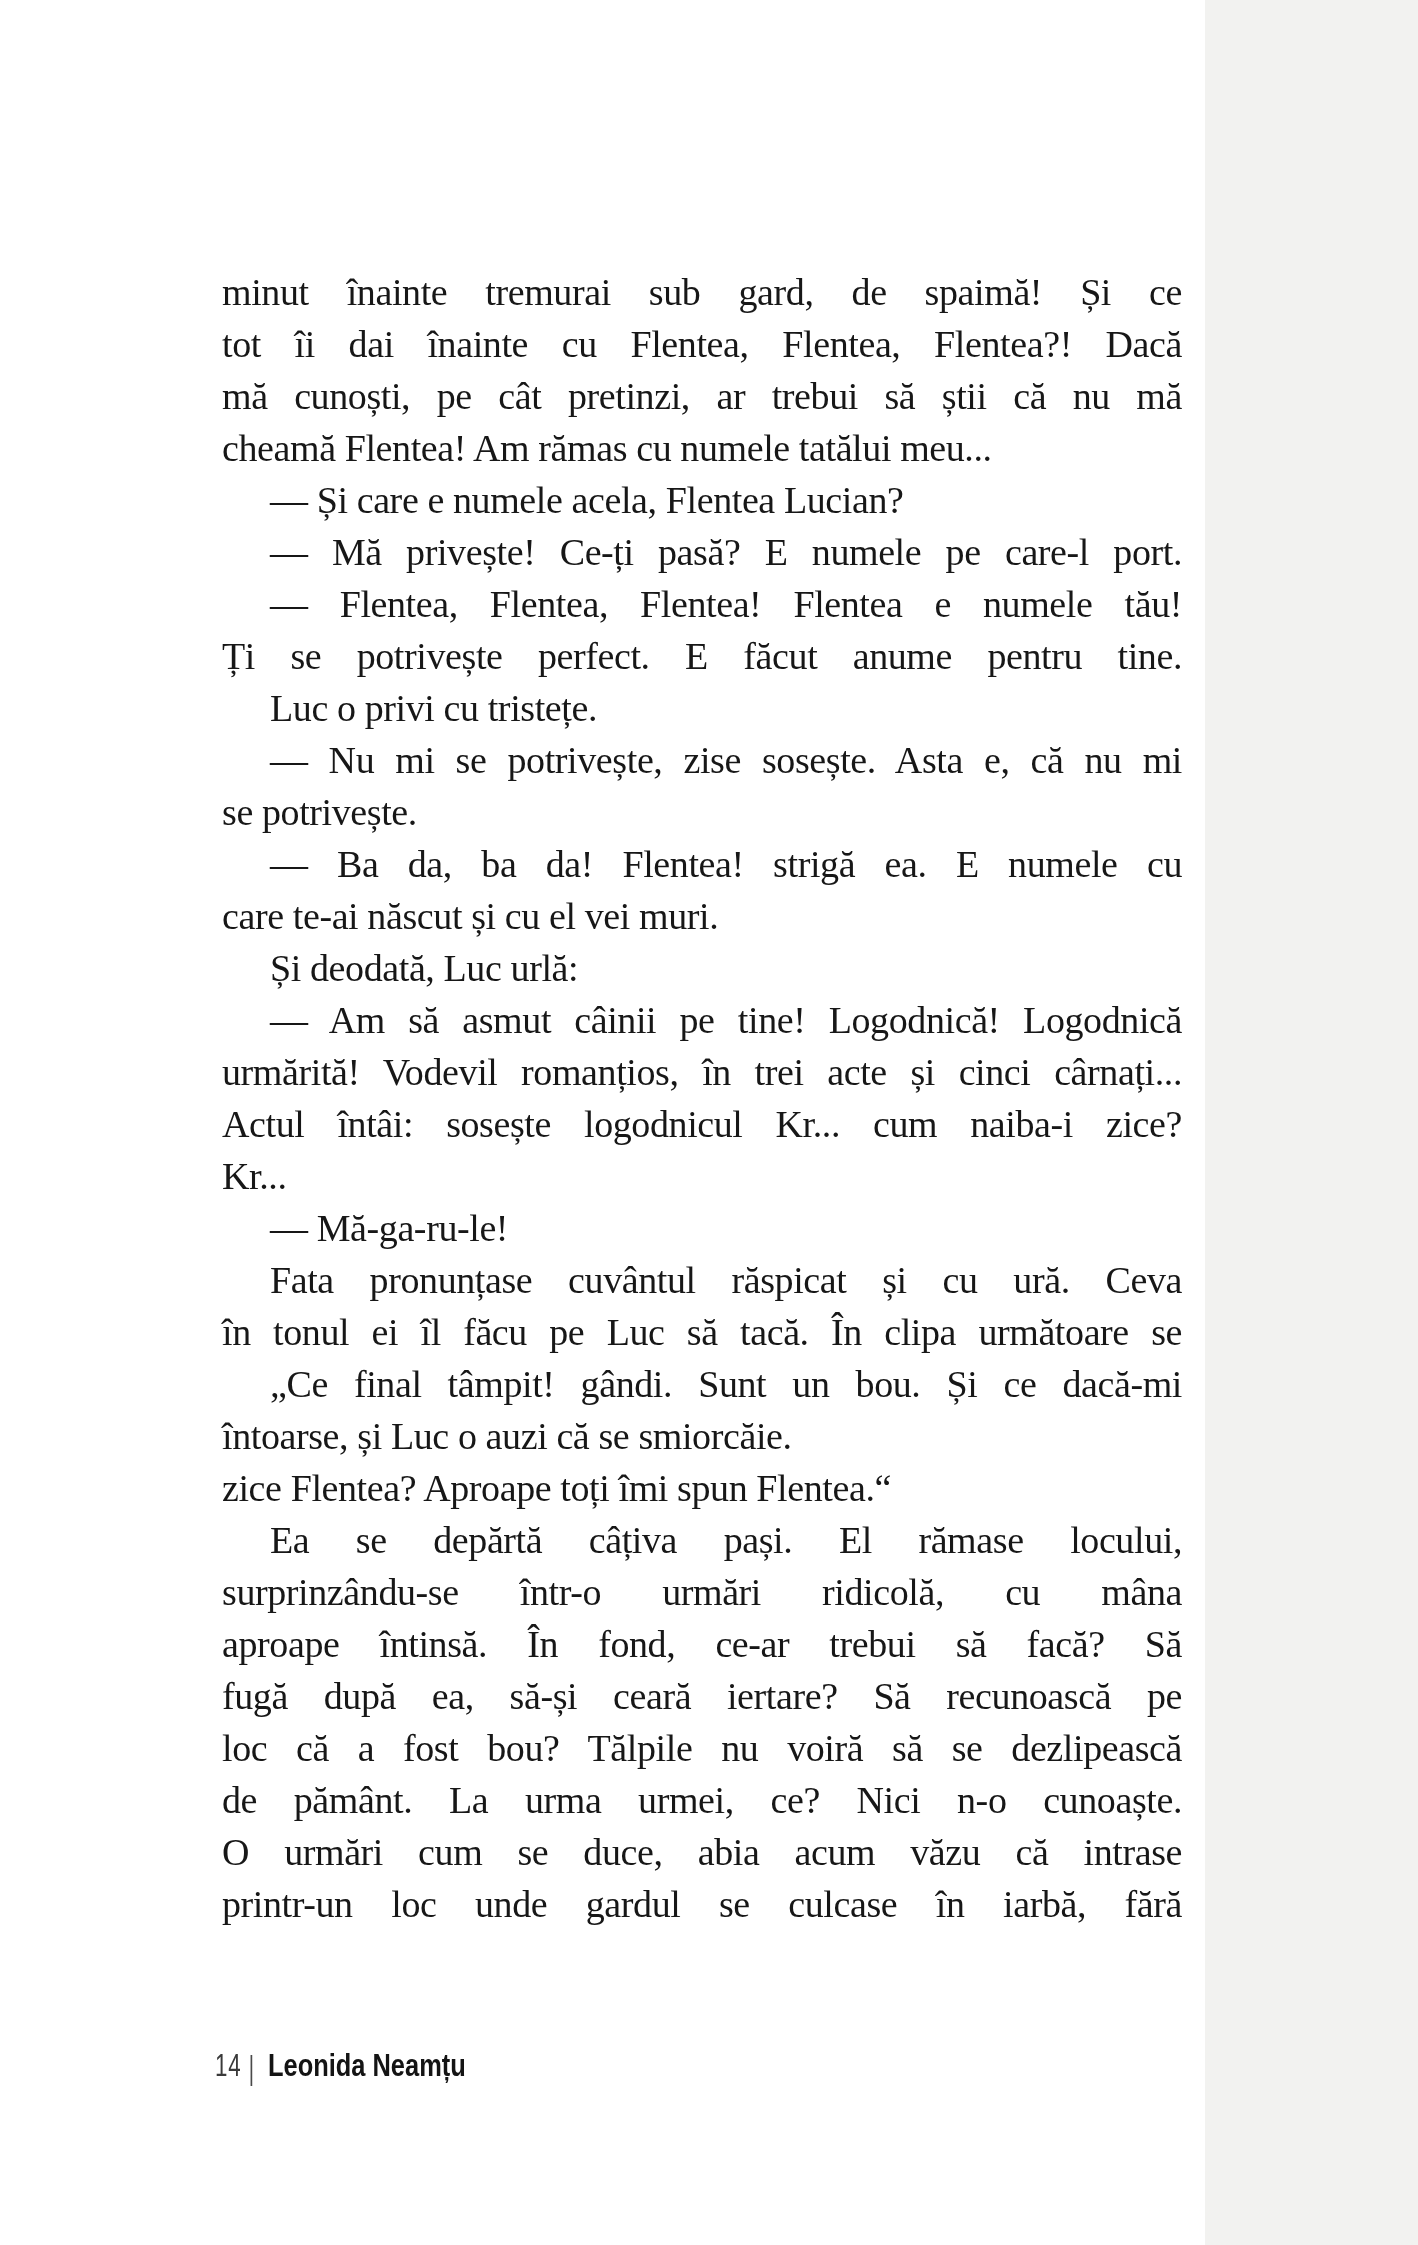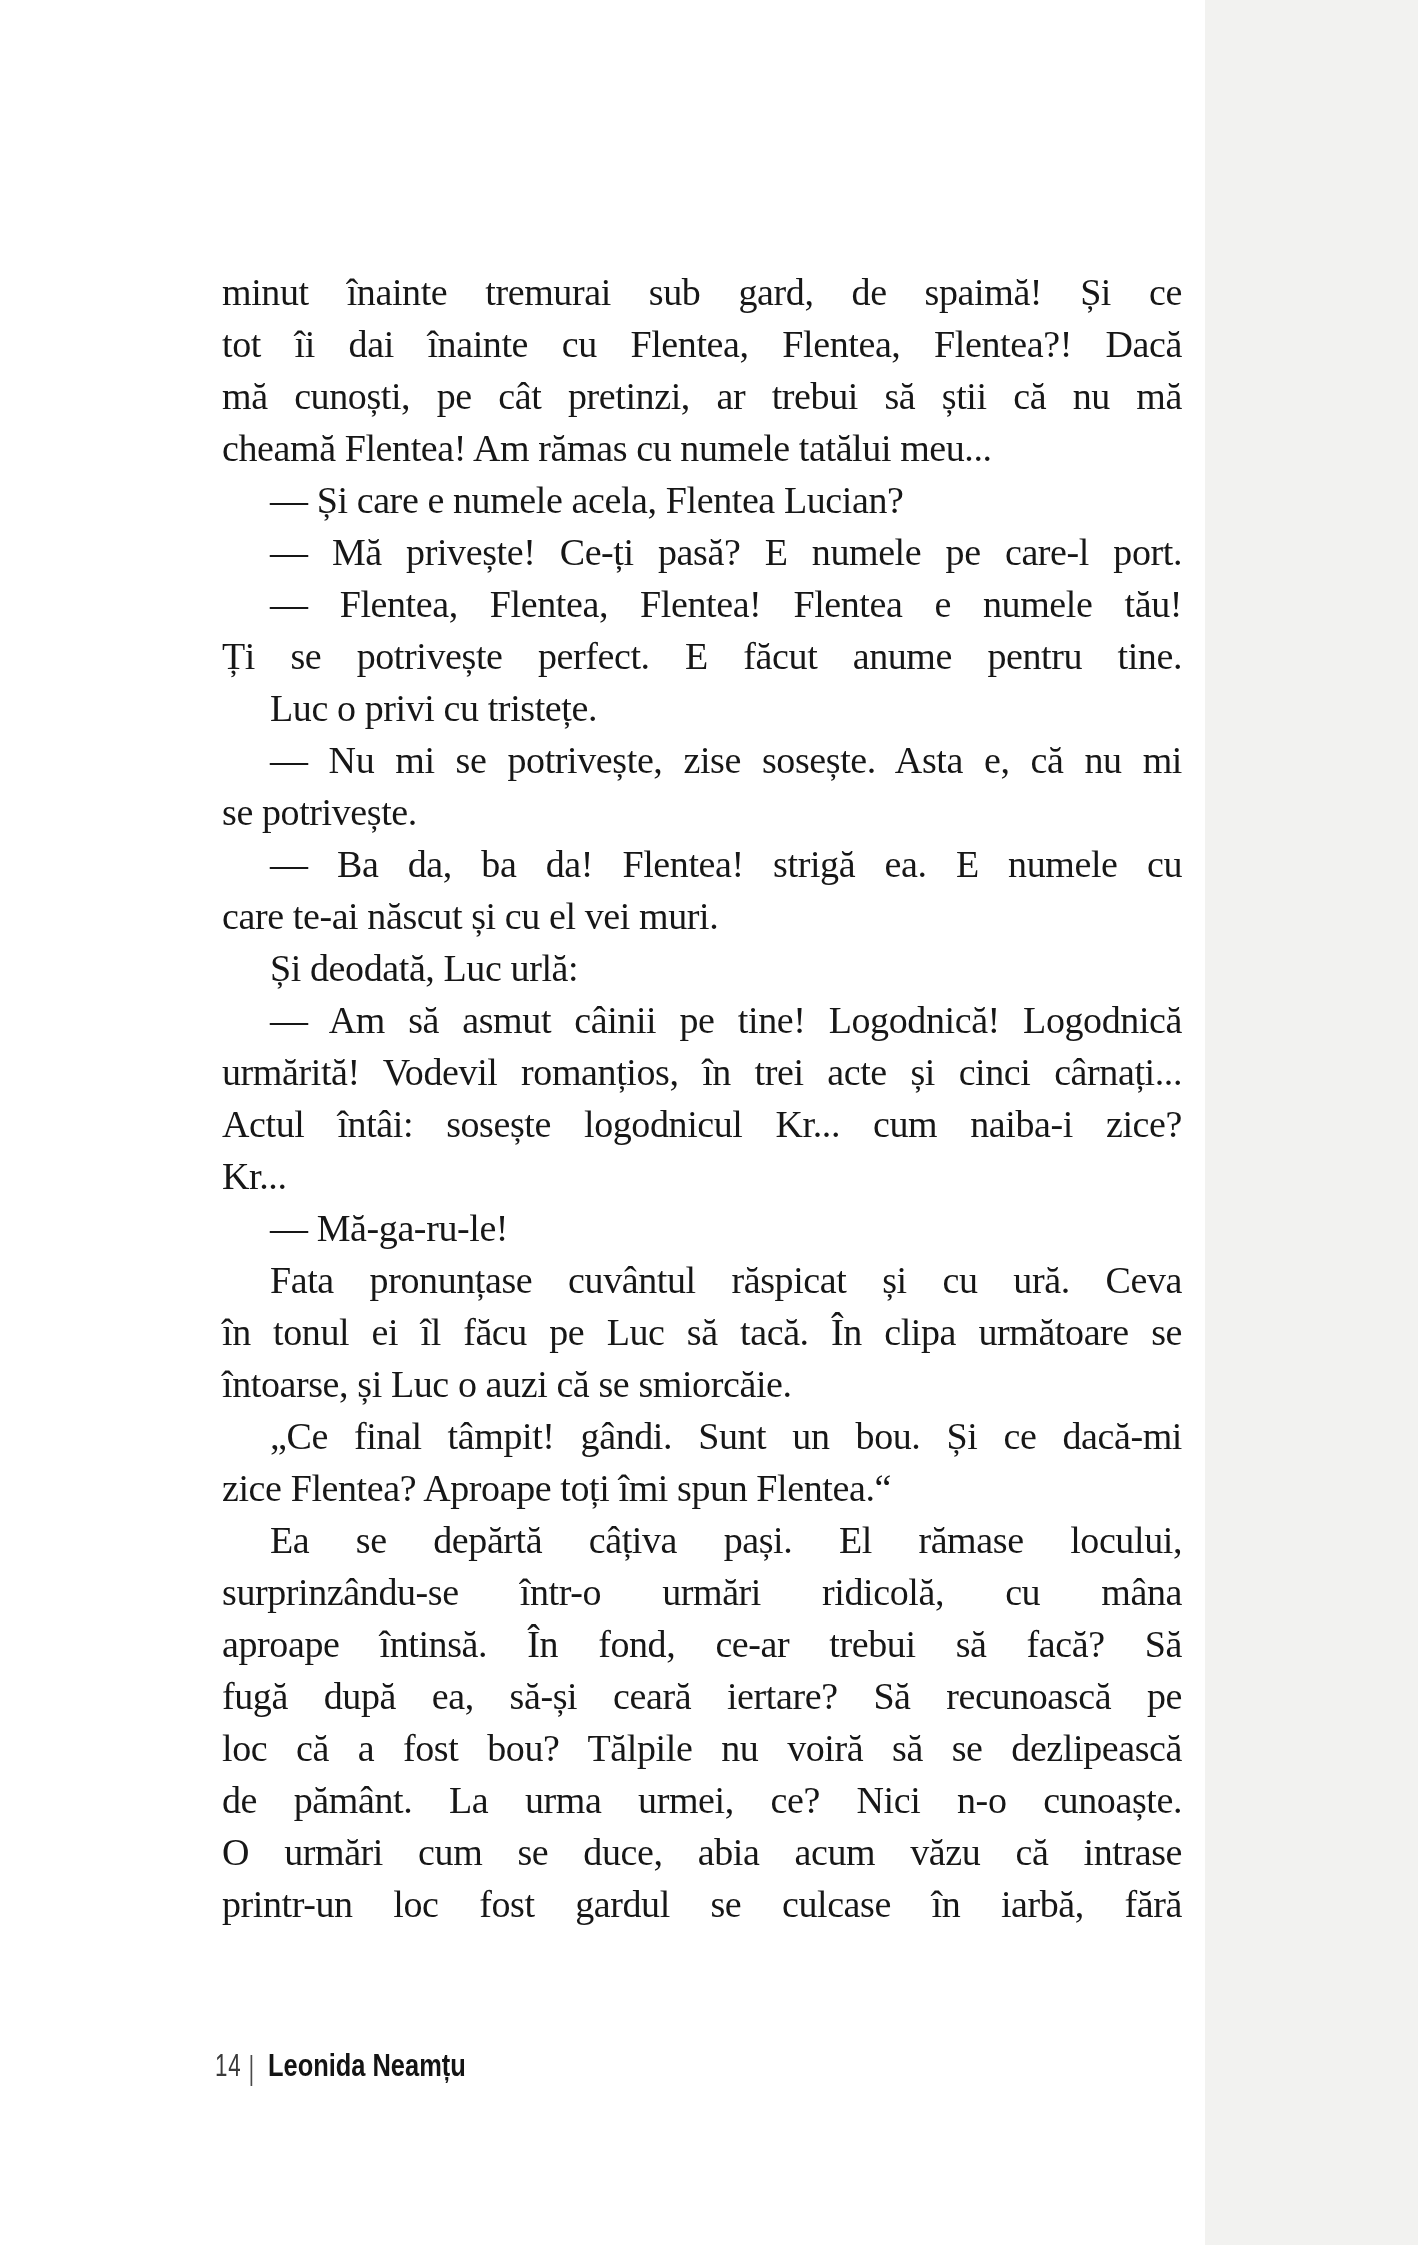--- a/index.html
+++ b/index.html
@@ -91,31 +91,31 @@
     <div class="line ind j">— Ba da, ba da! Flentea! strigă ea. E numele cu</div>
     <div class="line">care te-ai născut și cu el vei muri.</div>
     <div class="line ind">Și deodată, Luc urlă:</div>
     <div class="line ind j">— Am să asmut câinii pe tine! Logodnică! Logodnică</div>
     <div class="line j">urmărită! Vodevil romanțios, în trei acte și cinci cârnați...</div>
     <div class="line j">Actul întâi: sosește logodnicul Kr... cum naiba-i zice?</div>
     <div class="line">Kr...</div>
     <div class="line ind">— Mă-ga-ru-le!</div>
     <div class="line ind j">Fata pronunțase cuvântul răspicat și cu ură. Ceva</div>
     <div class="line j">în tonul ei îl făcu pe Luc să tacă. În clipa următoare se</div>
+    <div class="line ind j">„Ce final tâmpit! gândi. Sunt un bou. Și ce dacă-mi</div>
     <div class="line">întoarse, și Luc o auzi că se smiorcăie.</div>
-    <div class="line ind j">„Ce final tâmpit! gândi. Sunt un bou. Și ce dacă-mi</div>
     <div class="line">zice Flentea? Aproape toți îmi spun Flentea.“</div>
     <div class="line ind j">Ea se depărtă câțiva pași. El rămase locului,</div>
     <div class="line j">surprinzându-se într-o urmări ridicolă, cu mâna</div>
     <div class="line j">aproape întinsă. În fond, ce-ar trebui să facă? Să</div>
     <div class="line j">fugă după ea, să-și ceară iertare? Să recunoască pe</div>
     <div class="line j">loc că a fost bou? Tălpile nu voiră să se dezlipească</div>
     <div class="line j">de pământ. La urma urmei, ce? Nici n-o cunoaște.</div>
     <div class="line j">O urmări cum se duce, abia acum văzu că intrase</div>
-    <div class="line j">printr-un loc fost gardul se culcase în iarbă, fără</div>
+    <div class="line j">printr-un loc unde gardul se culcase în iarbă, fără</div>
   </div>
 
   <div class="footer">
     <span class="pagenum">14</span>
     <span class="sep">|</span>
     <span class="author">Leonida Neamțu</span>
   </div>
 
 </div>
 

